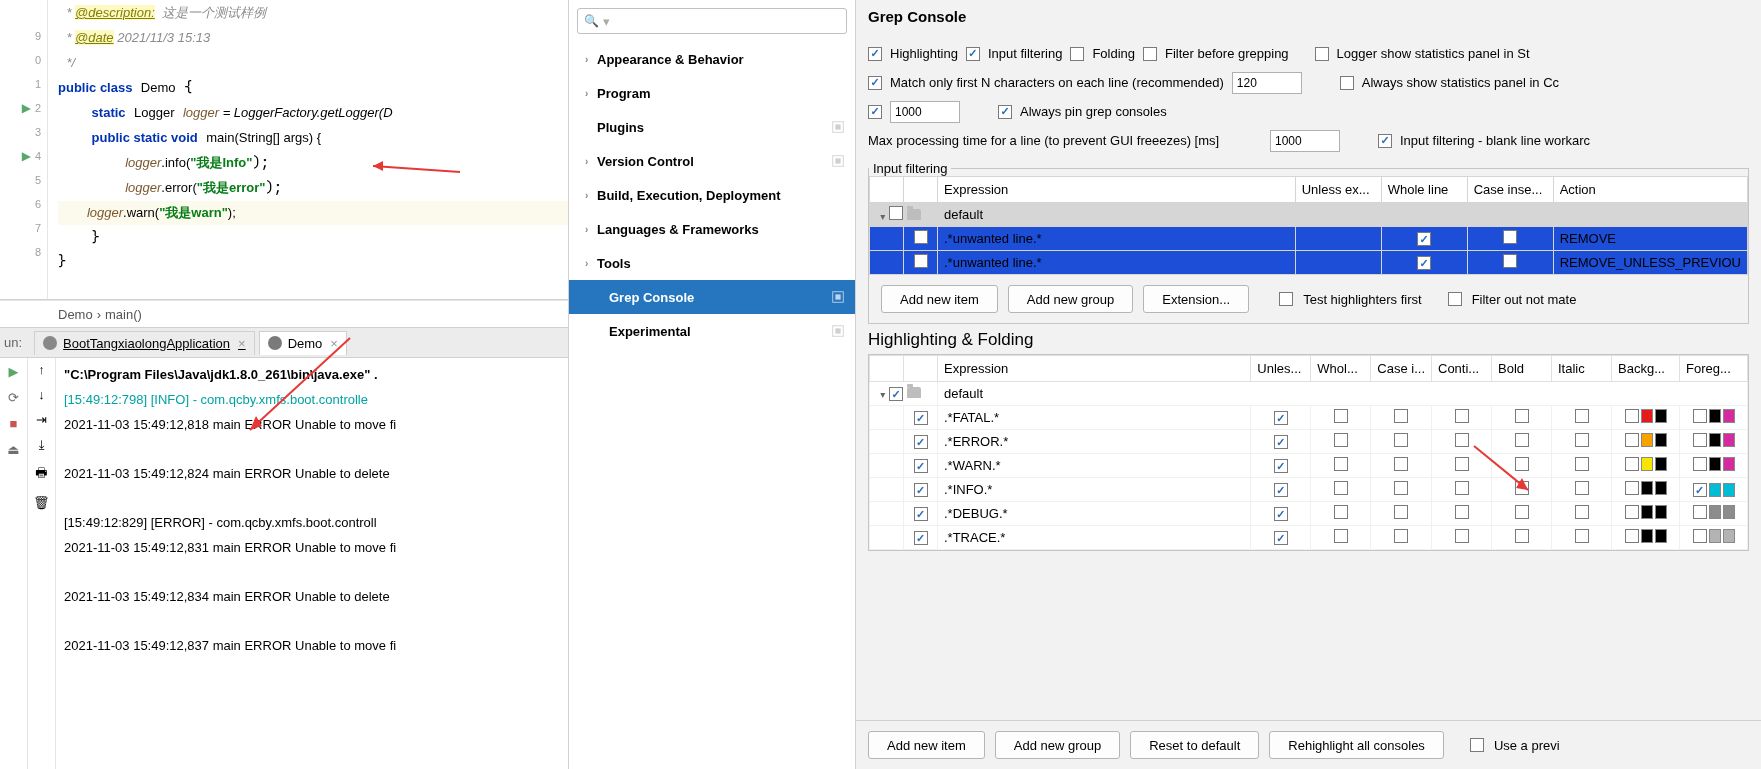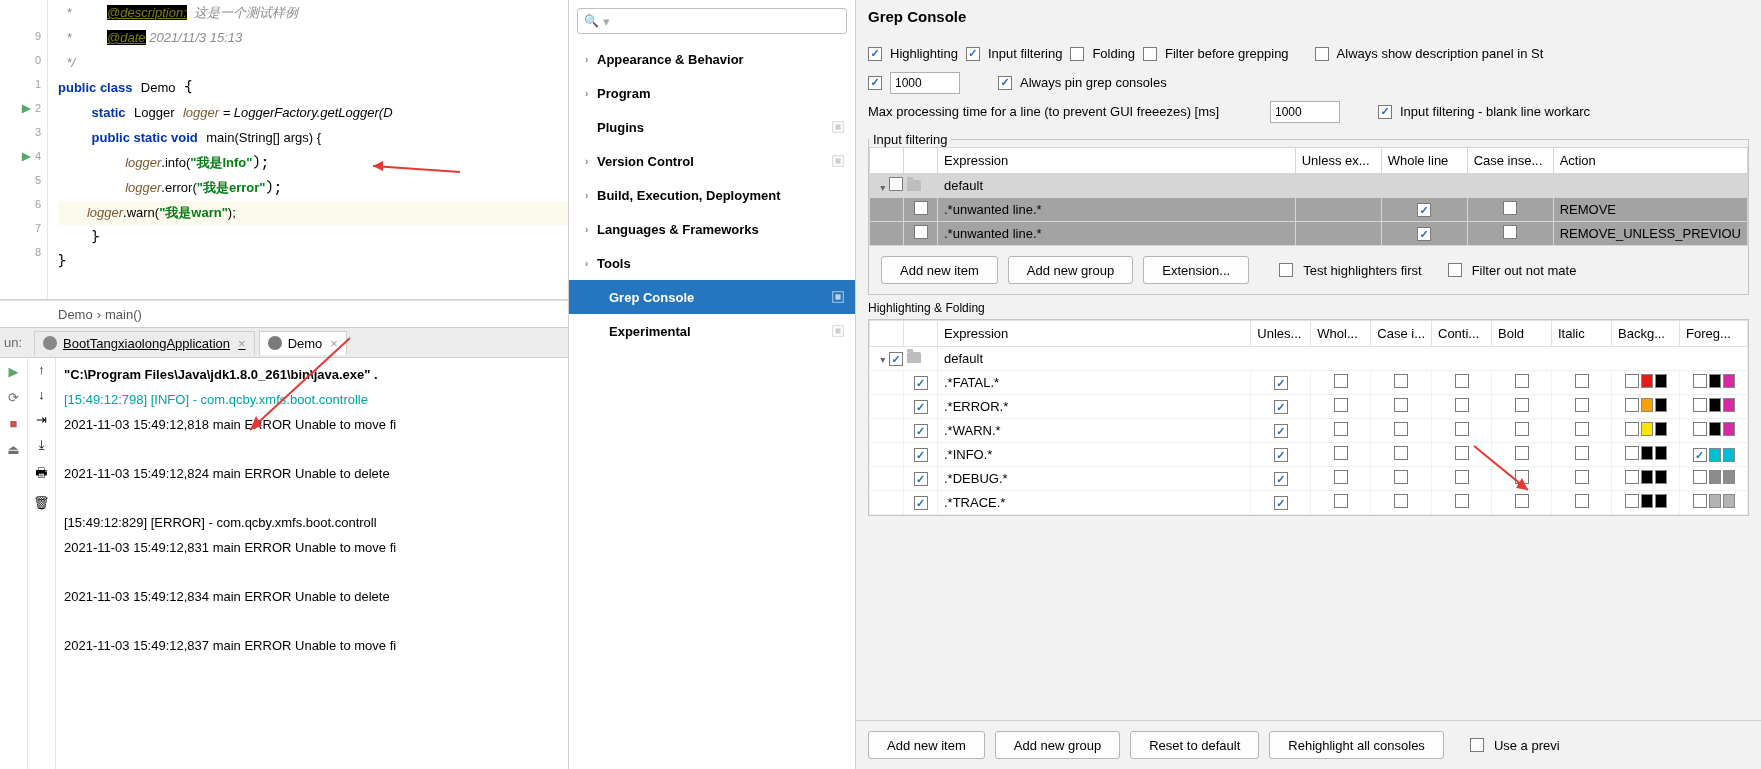--- a/index.html
+++ b/index.html
@@ -9,21 +9,21 @@
 
 
 .left-col { width: 568px; display: flex; flex-direction: column; background: #fff; }
 .gutter { width: 48px; background: #fff; border-right: 1px solid #e5e5e5; }
 .editor-wrap { display: flex; flex: 0 0 300px; border-bottom: 1px solid #d0d0d0; }
 .gutter .gline { display: flex; align-items: center; justify-content: flex-end; height: 24px; padding-right: 6px; color: #a0a0a0; font-size: 11px; }
 .gutter .runicon { color: #59a869; font-size: 12px; margin-right: 4px; }
 .code { font-family: "JetBrains Mono", Consolas, monospace; font-size: 14px; line-height: 24px; padding-left: 10px; flex: 1; white-space: pre; overflow: hidden; }
 .code .kw { color: #0033b3; font-weight: bold; }
 .code .cm { color: #8c8c8c; font-style: italic; }
-.code .tag { background: #000000; color: #808000; font-style: italic; text-decoration: underline; margin-left: 32px; }
+.code .tag { background: #fef9c3; color: #808000; font-style: italic; text-decoration: underline; }
 .code .str { color: #067d17; font-weight: bold; }
 .code .id { color: #7a5a2f; font-style: italic; }
 .code .fn { font-style: italic; }
 .code .caret-line { background: #fcfaed; display: inline-block; width: 100%; }
 
 .breadcrumb { height: 28px; background: #fff; border-top: 1px solid #e5e5e5; border-bottom: 1px solid #d0d0d0; display: flex; align-items: center; padding-left: 58px; color: #555; }
 .breadcrumb span { margin-right: 4px; }
 
 .run-tabs { height: 30px; background: #ececec; display: flex; align-items: center; border-bottom: 1px solid #d0d0d0; padding-left: 4px; }
 .run-tabs .lbl { color: #666; margin-right: 12px; }
@@ -63,28 +63,28 @@
 .opt-row { display: flex; align-items: center; height: 29px; gap: 8px; }
 .chk { width: 14px; height: 14px; border: 1px solid #7a7a7a; background: #fff; display: inline-flex; align-items: center; justify-content: center; flex-shrink: 0; }
 .chk.on::after { content: "✓"; color: #2b6fbf; font-size: 11px; font-weight: bold; line-height: 1; }
 .numbox { width: 70px; height: 22px; border: 1px solid #b0b0b0; background: #fff; padding: 0 4px; font-size: 12px; }
 .opt-row label { white-space: nowrap; }
 
 fieldset.filter { border: 1px solid #c5c5c5; margin: 6px 12px 0; padding: 0; }
 fieldset.filter legend { padding: 0 4px; font-size: 13px; }
 .tbl { width: 100%; border-collapse: collapse; }
 .tbl th { background: #fff; border: 1px solid #d5d5d5; text-align: left; font-weight: normal; padding: 3px 6px; height: 26px; font-size: 13px; }
-.tbl td { border: 1px solid #d5d5d5; padding: 2px 6px; height: 24px; background: #a3a3a3; }
+.tbl td { border: 1px solid #d5d5d5; padding: 2px 6px; height: 24px; background: #1d4ed8; }
 .tbl td.cb { text-align: center; width: 34px; }
 .tbl tr.deft td { background: #d6d6d6; }
 
 .btnrow { display: flex; gap: 10px; padding: 10px 12px; align-items: center; }
 .btn { height: 28px; border: 1px solid #b5b5b5; background: #fdfdfd; border-radius: 3px; padding: 0 18px; cursor: pointer; font-size: 13px; }
 
-.hf-title { padding: 6px 12px 4px; font-size: 12px; }
+.hf-title { padding: 6px 12px 4px; font-size: 17px; }
 .hf-wrap { border: 1px solid #c5c5c5; margin: 0 12px; background: #fff; }
 .tbl2 { width: 100%; border-collapse: collapse; }
 .tbl2 th { border: 1px solid #e0e0e0; text-align: left; font-weight: normal; padding: 3px 6px; height: 26px; white-space: nowrap; overflow: hidden; }
 .tbl2 td { border: 1px solid #f0f0f0; padding: 2px 6px; height: 24px; }
 .tbl2 td.cb { text-align: center; }
 .swatch { display: inline-flex; align-items: center; gap: 2px; }
 .swatch .c { width: 12px; height: 14px; border: 1px solid #888; }
 .folder-ico { width: 14px; height: 11px; background: #bdbdbd; border-radius: 2px 2px 0 0; display: inline-block; margin-right: 6px; position: relative; }
 .folder-ico::before { content: ""; position: absolute; top: -3px; left: 0; width: 6px; height: 3px; background: #bdbdbd; border-radius: 1px 1px 0 0; }
 
@@ -246,21 +246,29 @@
         <span class="chk on"></span>
           <label>Highlighting</label>
         <span class="chk on"></span>
           <label>Input filtering</label>
         <span class="chk"></span>
           <label>Folding</label>
         <span class="chk"></span>
           <label>Filter before grepping</label>
         <span style="width:10px"></span>
         <span class="chk"></span>
-          <label>Always show description panel in St</label>
+          <label>Logger show statistics panel in St</label>
+      </div>
+      <div class="opt-row">
+        <span class="chk on"></span>
+          <label>Match only first N characters on each line (recommended)</label>
+        <input class="numbox" value="120" style="">
+        <span style="width:22px"></span>
+        <span class="chk"></span>
+          <label>Always show statistics panel in Cc</label>
       </div>
       <div class="opt-row">
         <span class="chk on"></span>
         <input class="numbox" value="1000" style="">
         <span style="width:22px"></span>
         <span class="chk on"></span>
           <label>Always pin grep consoles</label>
       </div>
       <div class="opt-row">
         <label style="width:394px">Max processing time for a line (to prevent GUI freeezes) [ms]</label>

